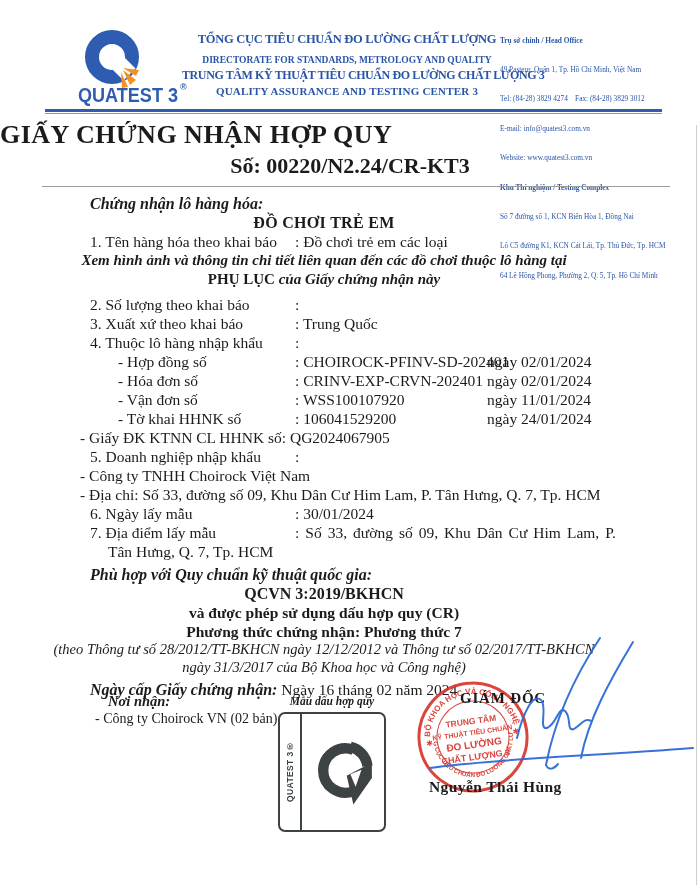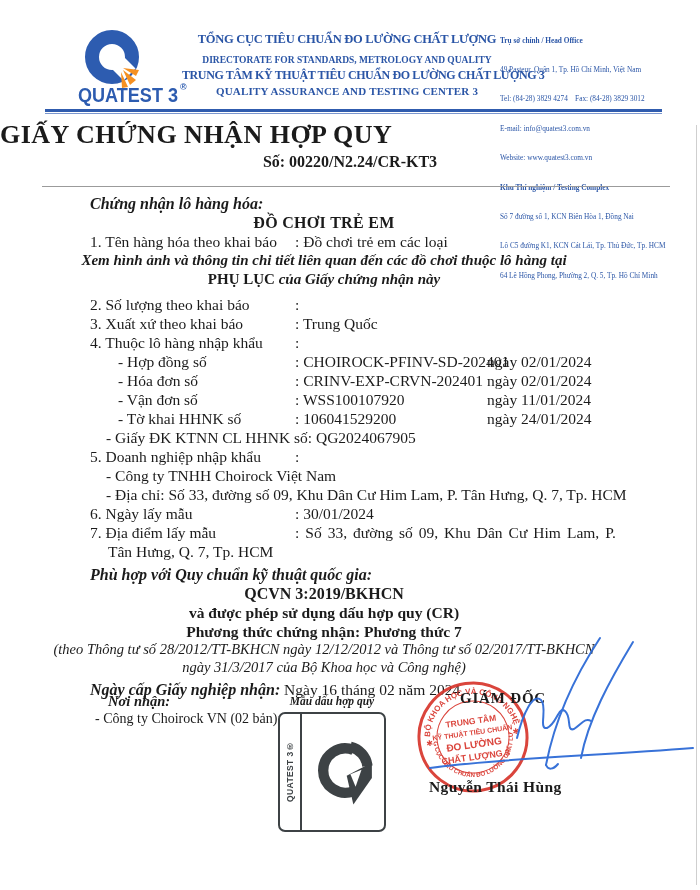--- a/index.html
+++ b/index.html
@@ -20,36 +20,36 @@
   .office .b{font-weight:700;}
   .rule-blue{position:absolute; left:45px; top:109px; width:617px;}
   .rule-blue .thick{height:3px; background:#305cae;}
   .rule-blue .thin{height:1px; background:#7b97cf; margin-top:1px;}
   .rule-gray{position:absolute; left:42px; top:186px; width:628px; height:1px; background:#9b9b9b;}
   .scan-edge{position:absolute; left:696px; top:125px; width:1px; height:760px; background:#cfcfcf;}
   
   .title{position:absolute; left:0; top:120px; width:700px; text-align:left;
     font-size:26px; font-weight:700; letter-spacing:0.5px;}
   .title-no{position:absolute; left:0; top:153px; width:700px; text-align:center;
-    font-size:16px; font-weight:700;}
+    font-size:22px; font-weight:700;}
   
   .doc-body{position:absolute; left:0; top:194px; width:648px; font-size:15.5px; line-height:19px;}
   .ind{padding-left:90px; padding-right:32px;}
   .bi{font-weight:700; font-style:italic;}
   .center{text-align:center; padding:0 28px;}
   .product{font-weight:700; font-size:16px; letter-spacing:0.3px;}
   .note{font-weight:700; font-style:italic; font-size:15px;}
   .row{display:flex; padding-left:90px; padding-right:32px;}
   .row .lbl{flex:none; width:205px;}
   .row .val{flex:1; min-width:0;}
   .sub{display:flex; padding-left:118px; padding-right:32px;}
   .sub .lbl{flex:none; width:177px;}
   .sub .val{flex:none; width:192px; white-space:nowrap;}
   .sub .date{flex:none; white-space:nowrap;}
-  .subtxt{padding-left:106px; padding-right:20px; white-space:nowrap;}
+  .subtxt{padding-left:80px; padding-right:20px; white-space:nowrap;}
   .hang{padding-left:108px; padding-right:32px; text-indent:-18px; text-align:justify;}
   .hang .lbl-inline{display:inline-block; width:205px; text-indent:0;}
   .gap6{height:6px;} .gap4{height:4px;}
   .cline{text-align:center; font-weight:700; padding:0 40px;}
   .legal{text-align:center; font-style:italic; font-size:14.5px; line-height:17.5px; padding:0 40px;}
   .issue .val-n{font-weight:400; font-style:normal;}
   
   .recipients{position:absolute; left:95px; top:693px; font-size:14px; line-height:17px;}
   .recipients .t{font-weight:700; font-style:italic; font-size:14.5px; padding-left:13px;}
   .cr-caption{position:absolute; left:278px; top:695px; width:108px; text-align:center;
@@ -183,21 +183,21 @@
     <div class="ind bi" style="font-size:16px">Phù hợp với Quy chuẩn kỹ thuật quốc gia:</div>
     <div class="cline" style="font-size:16px">QCVN 3:2019/BKHCN</div>
     <div class="cline">và được phép sử dụng dấu hợp quy (CR)</div>
     <div class="cline">Phương thức chứng nhận: Phương thức 7</div>
     <div class="legal">(theo Thông tư số 28/2012/TT-BKHCN ngày 12/12/2012 và Thông tư số 02/2017/TT-BKHCN</div>
     <div class="legal">ngày 31/3/2017 của Bộ Khoa học và Công nghệ)</div>
 
     <div class="gap4"></div>
 
     <div class="ind issue" style="font-size:16px">
-      <span class="bi">Ngày cấp Giấy nghiệp nhận:</span><span class="val-n" style="font-size:15.5px"> Ngày 16 tháng 02 năm 2024</span>
+      <span class="bi">Ngày cấp Giấy chứng nhận:</span><span class="val-n" style="font-size:15.5px"> Ngày 16 tháng 02 năm 2024</span>
     </div>
   </div>
 
   <div class="recipients">
     <div class="t">Nơi nhận:</div>
     <div>- Công ty Choirock VN (02 bản);</div>
   </div>
 
   <div class="cr-caption">Mẫu dấu hợp quy</div>
   <div class="cr-box">

